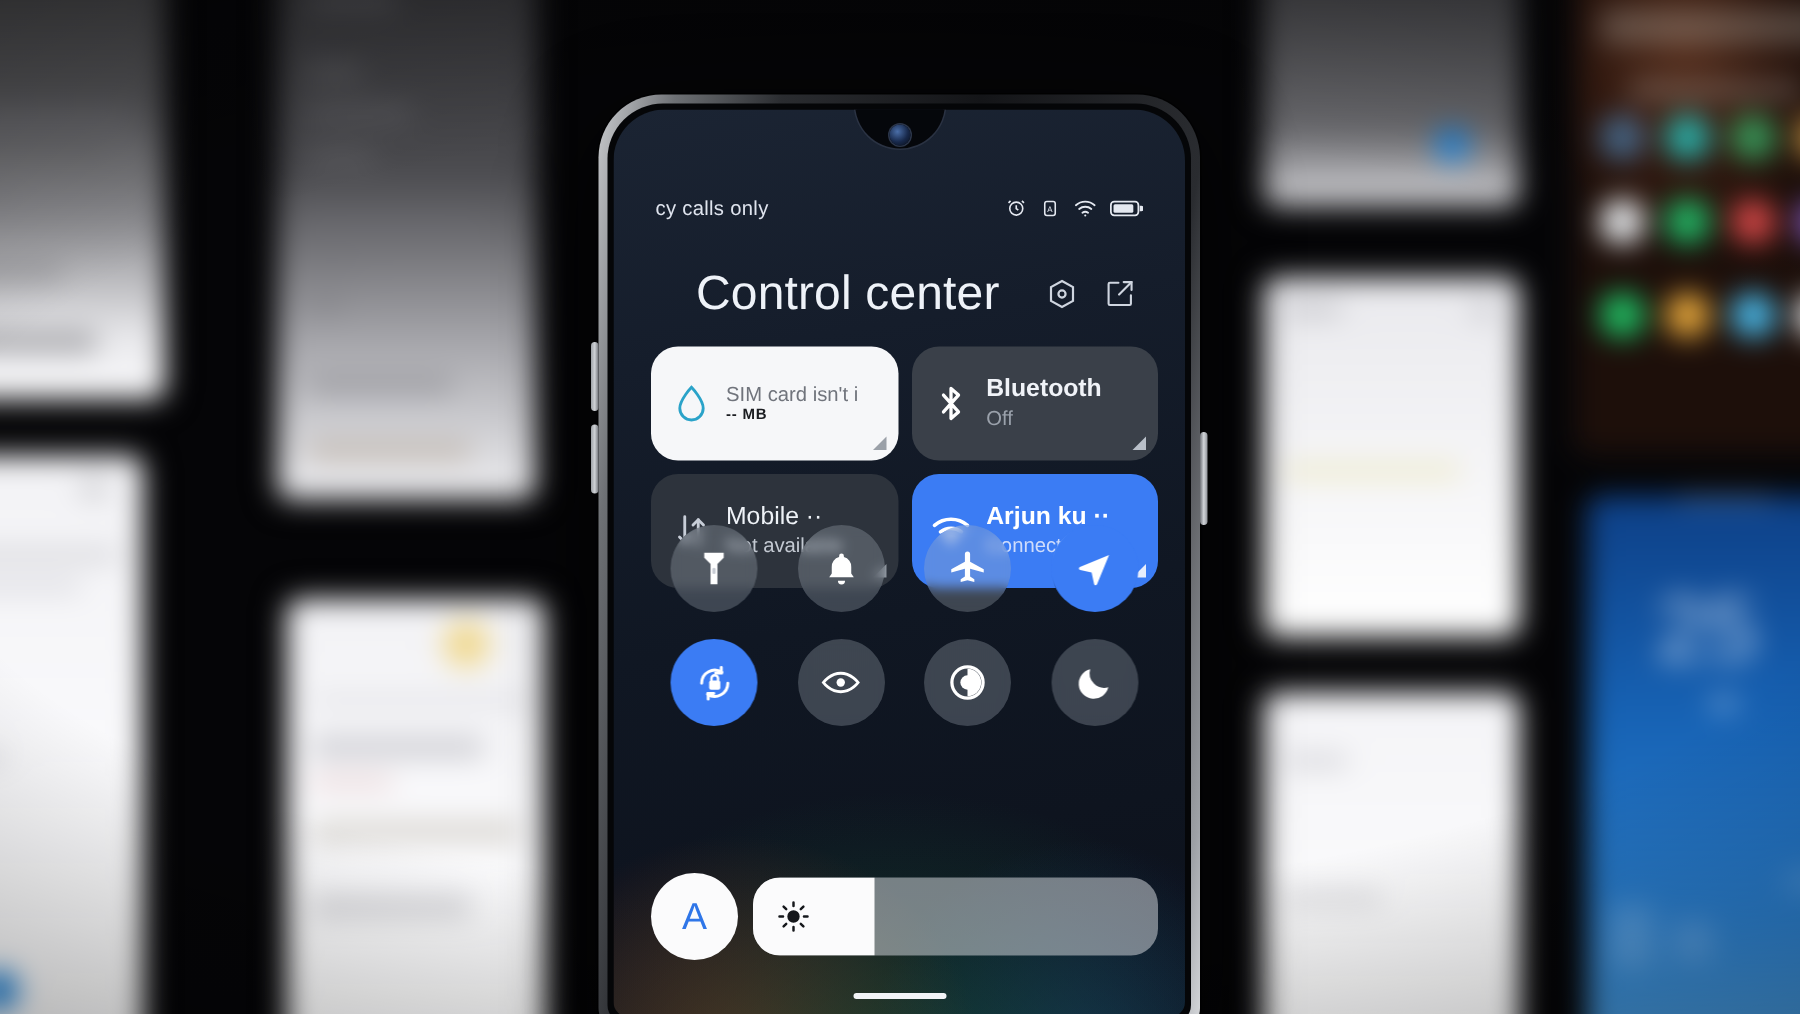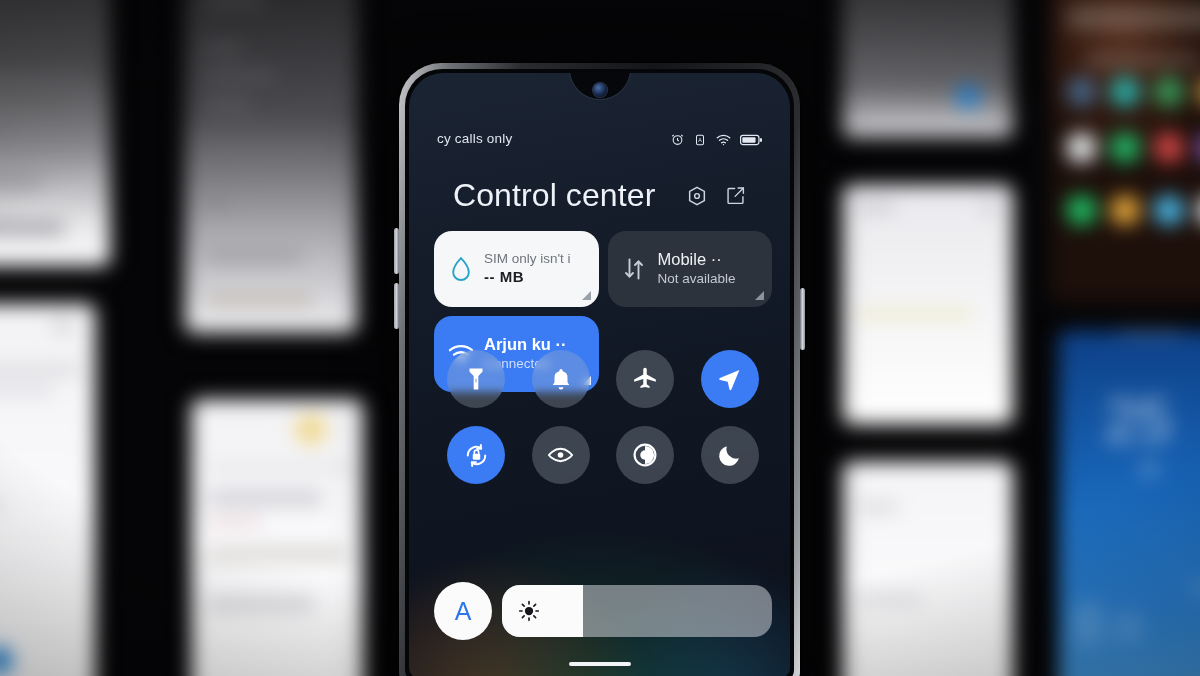--- a/index.html
+++ b/index.html
@@ -91,31 +91,31 @@
   #vol-up{ left:394px; top:228px; width:5px; height:46px;
     background:linear-gradient(90deg,#9fa3a8,#cfd2d6,#71747a); }
   #vol-dn{ left:394px; top:283px; width:5px; height:46px;
     background:linear-gradient(90deg,#9fa3a8,#cfd2d6,#71747a); }
   #power{ left:800px; top:288px; width:5px; height:62px;
     background:linear-gradient(90deg,#6e7177,#d3d6da,#8f9298); }
 
   
   #statusbar{
     position:absolute; left:0; top:58px; width:100%;
-    display:flex; align-items:flex-end; justify-content:space-between;
+    display:flex; align-items:center; justify-content:space-between;
     padding:0 28px; color:#e7eaf0; font-size:13px; letter-spacing:.2px;
     z-index:7;
   }
   #status-left{ font-size:13.5px; color:#dfe4ee; }
   #status-icons{ display:flex; align-items:center; gap:9px; }
   #status-icons svg{ display:block; }
 
   
   #cc-header{
-    position:absolute; left:0; top:104px; width:100%;
+    position:absolute; left:11px; top:104px; width:100%;
     display:flex; align-items:center; justify-content:space-between;
     padding:0 44px; z-index:7;
   }
   #cc-title{
     font-size:32px; color:#eef2f8; font-weight:400; letter-spacing:.1px;
     font-family:"Liberation Sans", sans-serif;
   }
   #header-actions{ display:flex; align-items:center; gap:17px; }
   #header-actions svg{ display:block; opacity:.92; }
 
@@ -133,21 +133,21 @@
   .tile .ttxt{ min-width:0; display:flex; flex-direction:column; justify-content:center; }
   .tile .t1{ font-size:16.5px; line-height:1.18; white-space:nowrap; overflow:hidden; }
   .tile .t2{ font-size:13.5px; line-height:1.3; white-space:nowrap; overflow:hidden; }
   .tile .corner{
     position:absolute; right:8px; bottom:7px; width:0; height:0;
     border-style:solid; border-width:0 0 9px 9px;
   }
 
   .tile.light{ background:#f6f7f9; }
   .tile.light .t1{ color:#70747c; font-size:13.5px; }
-  .tile.light .t2{ color:#1b1d21; font-weight:700; font-size:15px; letter-spacing:.5px; }
+  .tile.light .t2{ color:#1b1d21; font-weight:700; font-size:10px; letter-spacing:.5px; }
   .tile.light .corner{ border-color:transparent transparent #9aa0a8 transparent; }
 
   .tile.dark{ background:#3a4049; }
   .tile.dark .t1{ color:#f0f3f8; font-weight:700; }
   .tile.dark .t2{ color:#9aa1ab; }
   .tile.dark .corner{ border-color:transparent transparent #b9c0c9 transparent; }
 
   .tile.dark2{ background:#2d333c; }
   .tile.dark2 .t1{ color:#eef2f7; font-weight:400; }
   .tile.dark2 .t2{ color:#c3c9d2; font-weight:400; }
@@ -393,26 +393,38 @@
 
         <div id="tiles">
 
           <div class="tile light">
             <span class="tico">
               <svg width="24" height="27" viewBox="0 0 24 27" fill="none" stroke="#2aa3c9" stroke-width="1.9">
                 <path d="M12 2.2C12 2.2 4.2 10.4 4.2 16.2a7.8 7.8 0 0 0 15.6 0C19.8 10.4 12 2.2 12 2.2z"></path>
               </svg>
             </span>
             <span class="ttxt">
-              <span class="t1">SIM only isn't i</span>
+              <span class="t1">SIM card isn't i</span>
               <span class="t2">-- MB</span>
             </span>
             <span class="corner"></span>
           </div>
 
+          <div class="tile dark">
+            <span class="tico">
+              <svg width="22" height="28" viewBox="0 0 22 28" fill="none" stroke="#ffffff" stroke-width="2.2" stroke-linejoin="round" stroke-linecap="round">
+                <path d="M6 8.4 16 19.6 11 24V4l5 4.4L6 19.6"></path>
+              </svg>
+            </span>
+            <span class="ttxt">
+              <span class="t1">Bluetooth</span>
+              <span class="t2">Off</span>
+            </span>
+            <span class="corner"></span>
+          </div>
 
           <div class="tile dark2">
             <span class="tico">
               <svg width="24" height="26" viewBox="0 0 24 26" fill="none" stroke="#c7cdd7" stroke-width="1.9" stroke-linecap="round" stroke-linejoin="round">
                 <path d="M7.5 3.5v17"></path>
                   <path d="M4 17l3.5 3.5L11 17"></path>
                 <path d="M16.5 22.5v-17"></path>
                   <path d="M13 9l3.5-3.5L20 9"></path>
               </svg>
             </span>

